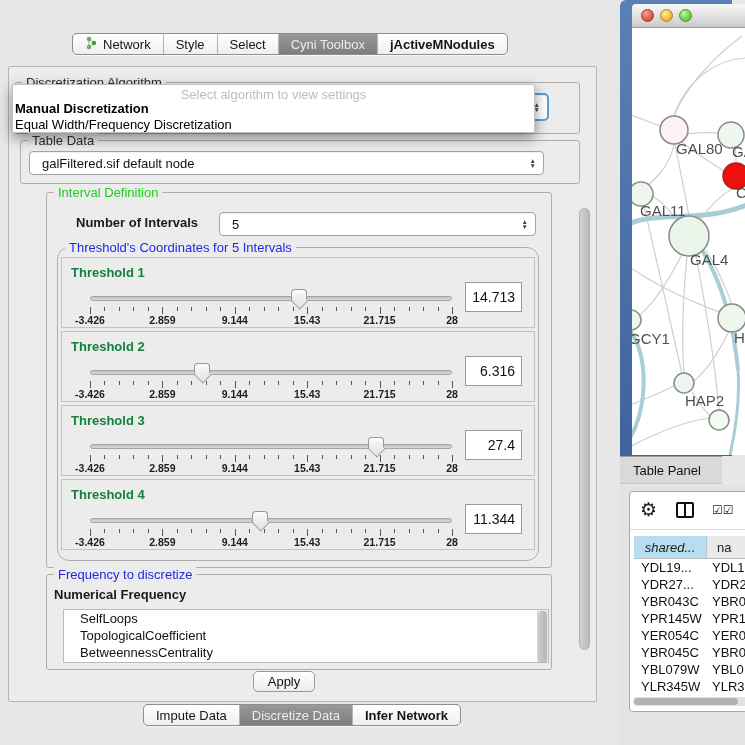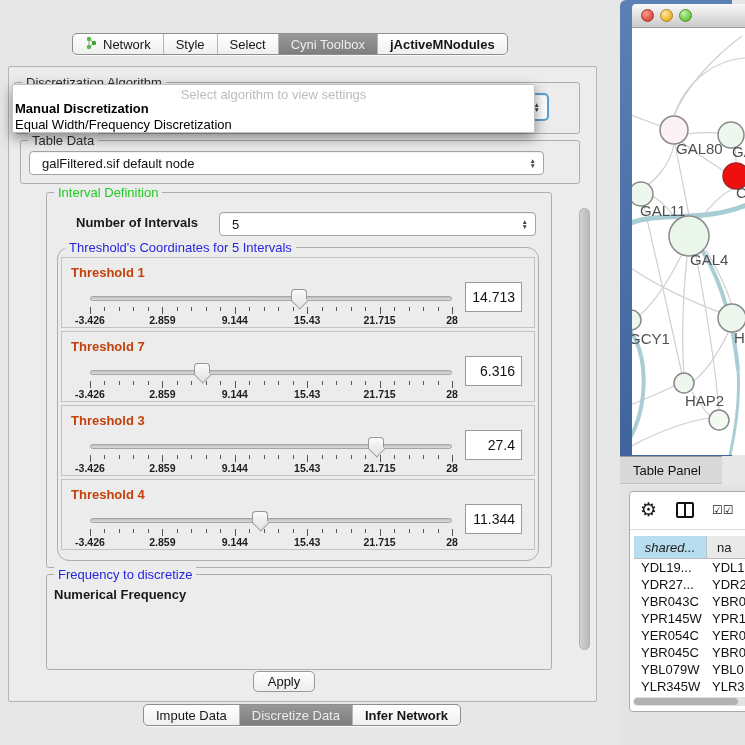--- a/index.html
+++ b/index.html
@@ -45,21 +45,21 @@
   #tabledata-group { left:20px; top:140px; width:560px; height:44px; }
   #tabledata-combo { left:8px; top:10px; width:515px; height:24px; }
 
   
   #interval-group { left:46px; top:192px; width:506px; height:376px; }
   #noi-label { position:absolute; left:29px; top:22px; font-weight:bold; font-size:13px; }
   #noi-combo { left:172px; top:19px; width:317px; height:24px; }
   #coords-group { position:absolute; left:10px; top:54px; width:482px; height:314px; border:1px solid #aeaeae; border-radius:12px; }
   #thresholds { position:absolute; left:3px; top:9px; width:474px; }
   .tpanel { position:relative; width:474px; height:71px; background:#ececec; border:1px solid #c2c2c2; margin-bottom:3px; }
-  .tlabel { position:absolute; left:9px; top:7px; font-weight:bold; font-size:13px; color:#c2410c; }
+  .tlabel { position:absolute; left:9px; top:7px; font-weight:bold; font-size:13px; color:#15803d; }
   .track { position:absolute; left:28px; top:38px; width:362px; height:5px; border:1px solid #a5a5a5; border-radius:3px; background:linear-gradient(#c0c0c0,#dadada); }
   .thumb { position:absolute; top:31px; width:16px; height:11px; background:linear-gradient(#fdfdfd,#ececec); border:1px solid #979797; border-bottom:none; border-radius:4px 4px 0 0; z-index:3; }
   .thumb::after { content:''; position:absolute; left:2px; top:4.5px; width:10.5px; height:10.5px; transform:rotate(45deg); background:linear-gradient(135deg,#f4f4f4,#e3e3e3); border-right:1px solid #979797; border-bottom:1px solid #979797; }
   .tick { position:absolute; top:49px; width:1px; height:4px; background:#555; }
   .tick.major { height:7px; }
   .ticklab { position:absolute; top:56px; transform:translateX(-50%); font-size:10.5px; font-weight:bold; color:#1d1d1d; white-space:nowrap; }
   .vbox { position:absolute; right:12px; top:24px; width:57px; height:30px; background:#fff; border:1px solid #9a9a9a; font-size:14px; color:#111; text-align:right; line-height:28px; padding-right:6px; }
 
   
   #attr-group { left:46px; top:574px; width:506px; height:96px; }
@@ -213,21 +213,21 @@
             <span class="tick major" style="left: 390px;"></span>
             <span class="ticklab" style="left: 28px;">-3.426</span>
             <span class="ticklab" style="left: 100.4px;">2.859</span>
             <span class="ticklab" style="left: 172.8px;">9.144</span>
             <span class="ticklab" style="left: 245.2px;">15.43</span>
             <span class="ticklab" style="left: 317.6px;">21.715</span>
             <span class="ticklab" style="left: 390px;">28</span>
             <div class="vbox">14.713</div>
           </div>
           <div class="tpanel">
-            <div class="tlabel">Threshold 7</div>
+            <div class="tlabel">Threshold 2</div>
             <div class="track"></div>
             <div class="thumb" style="left: 132.219px;"></div>
             <span class="tick major" style="left: 28px;"></span>
             <span class="tick" style="left: 42.48px;"></span>
             <span class="tick" style="left: 56.96px;"></span>
             <span class="tick" style="left: 71.44px;"></span>
             <span class="tick" style="left: 85.92px;"></span>
             <span class="tick major" style="left: 100.4px;"></span>
             <span class="tick" style="left: 114.88px;"></span>
             <span class="tick" style="left: 129.36px;"></span>
@@ -333,20 +333,30 @@
             <span class="ticklab" style="left: 390px;">28</span>
             <div class="vbox">11.344</div>
           </div>
         </div>
     </div>
   </div>
 
   <div id="attr-group" class="groupbox">
     <span class="grouptitle gt-blue">Frequency to discretize</span>
     <span id="attr-subtitle">Numerical Frequency</span>
+    <div id="attr-list">
+      <div id="attr-items">
+          <div class="attr-item">SelfLoops</div>
+          <div class="attr-item">TopologicalCoefficient</div>
+          <div class="attr-item">BetweennessCentrality</div>
+        </div>
+      <div id="attr-scroll">
+          <div id="attr-thumb"></div>
+        </div>
+    </div>
   </div>
 
   <div id="apply-btn">Apply</div>
 
   <div id="main-scroll">
       <div id="main-thumb"></div>
     </div>
 
   <div id="bottom-tabs" class="segbar">
       <div class="seg">

